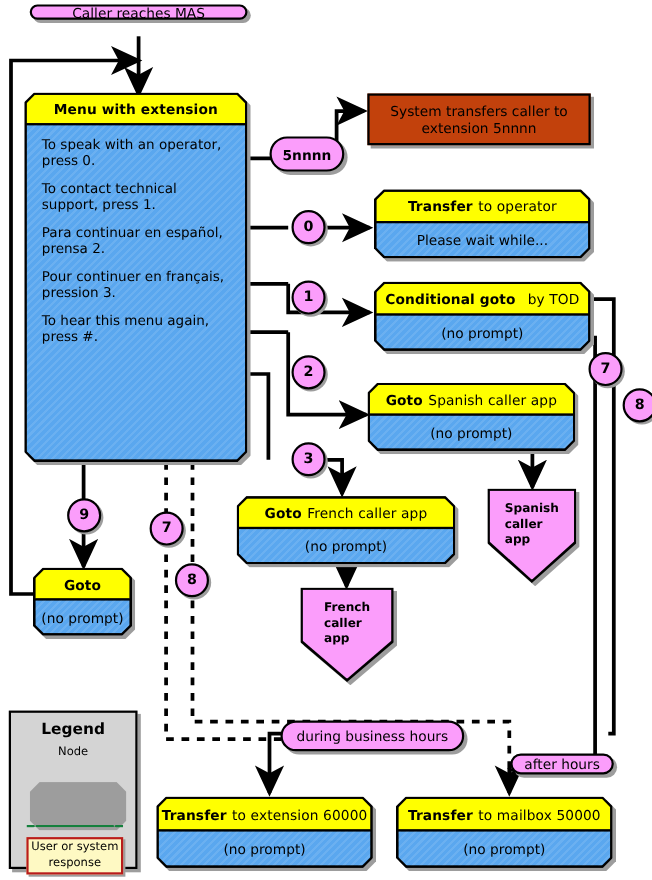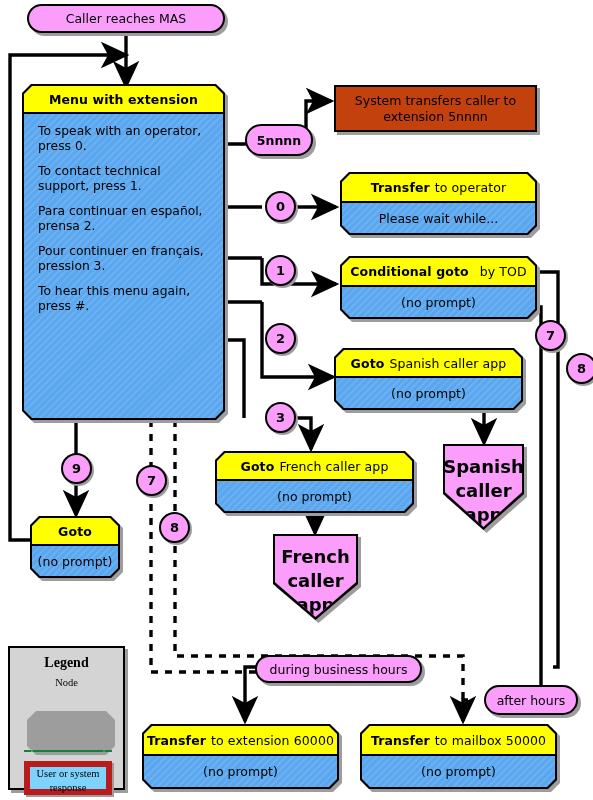--- a/index.html
+++ b/index.html
@@ -78,43 +78,42 @@
     position:absolute;left:0;top:0;right:0;bottom:0;background:#000;
     clip-path:polygon(0 0,100% 0,100% 58%,50% 100%,0 58%);
   }
   .plate .in{
     position:absolute;left:2px;top:2px;right:2px;bottom:3px;
     background:#fb9dfb;
     clip-path:polygon(0 0,100% 0,100% 57%,50% 100%,0 57%);
     display:flex;align-items:flex-start;justify-content:center;
     padding-top:9px;box-sizing:border-box;
   }
-  .plate .txt{font-weight:bold;font-size:18px;text-align:center;line-height:1.32;color:#000;}
+  .plate .txt{font-weight:bold;font-size:11px;text-align:left;line-height:1.32;color:#000;}
   .plate .shadow{
     position:absolute;left:0;top:0;right:0;bottom:0;background:#9d9d9d;
     transform:translate(3px,3px);
     clip-path:polygon(0 0,100% 0,100% 58%,50% 100%,0 58%);
   }
 
   
   .legend{
     position:absolute;box-sizing:border-box;
     background:#d4d4d4;border:2px solid #000;
     box-shadow:3px 3px 0 0 #9d9d9d;
-    font-family:Liberation Serif, serif;
   }
   .legend .title{text-align:center;font-weight:bold;font-size:14px;margin-top:7px;color:#000;}
   .legend .sub{text-align:center;font-size:10.5px;margin-top:6px;color:#000;}
   .legend .mini{position:absolute;}
   .legend .mini .body{background:#15803d;margin-top:42px;}
   .legend .mini .hdr{font-size:10.5px;font-weight:normal;}
   .legend .mini .prm{font-size:10.5px;}
   .legend .resp{
-    position:absolute;box-sizing:border-box;background:#7dd3fc;border:6px solid #b91c1c;
-    display:flex;align-items:center;justify-content:space-between;text-align:center;
+    position:absolute;box-sizing:border-box;background:#fef9c3;border:2px solid #b91c1c;
+    display:flex;align-items:center;justify-content:center;text-align:center;
     font-size:10.5px;line-height:1.3;color:#000;box-shadow:2px 2px 0 0 #9d9d9d;
   }
 </style>
 </head>
 <body>
 
 <div id="stage">
 
   <svg class="wires" viewBox="0 0 593 800">
     <defs>
@@ -156,21 +155,21 @@
 
       <path d="M468,700 L463,700 L463,721" marker-end="url(#ah)"></path>
     </g>
 
     <g stroke="#000" stroke-width="3.4" fill="none" stroke-dasharray="7 7" stroke-linecap="butt">
       <path d="M151,420 L151,672 L259,672"></path>
       <path d="M175,420 L175,656 L463,656 L463,700"></path>
     </g>
   </svg>
 
-  <div class="pill" style="left:27px;top:4px;width:198px;height:29px;">
+  <div class="pill" style="left:27px;top:4px;width:198px;height:14px;">
     <span>Caller reaches MAS</span>
   </div>
 
   <div class="node menu" style="left:22px;top:84px;width:203px;height:336px;border-radius:14px;">
     <div class="bevel"></div>
     <div class="body">
       <div class="inner">
         <div class="hdr" style="height:26px;">
           <span class="strong">Menu with extension</span>
         </div>
@@ -310,21 +309,21 @@
         <div>French</div>
         <div>caller</div>
         <div>app</div>
       </div>
     </div>
   </div>
 
   <div class="pill" style="left:255px;top:655px;width:167px;height:28px;">
     <span>during business hours</span>
   </div>
-  <div class="pill" style="left:484px;top:685px;width:94px;height:30px;">
+  <div class="pill" style="left:464px;top:685px;width:94px;height:19px;">
     <span>after hours</span>
   </div>
 
   <div class="node" style="left:142px;top:724px;width:197px;height:65px;">
     <div class="bevel"></div>
     <div class="body">
       <div class="inner">
         <div class="hdr" style="height:28px;">
           <span class="strong">Transfer</span>
           <span class="rest">to extension 60000</span>

